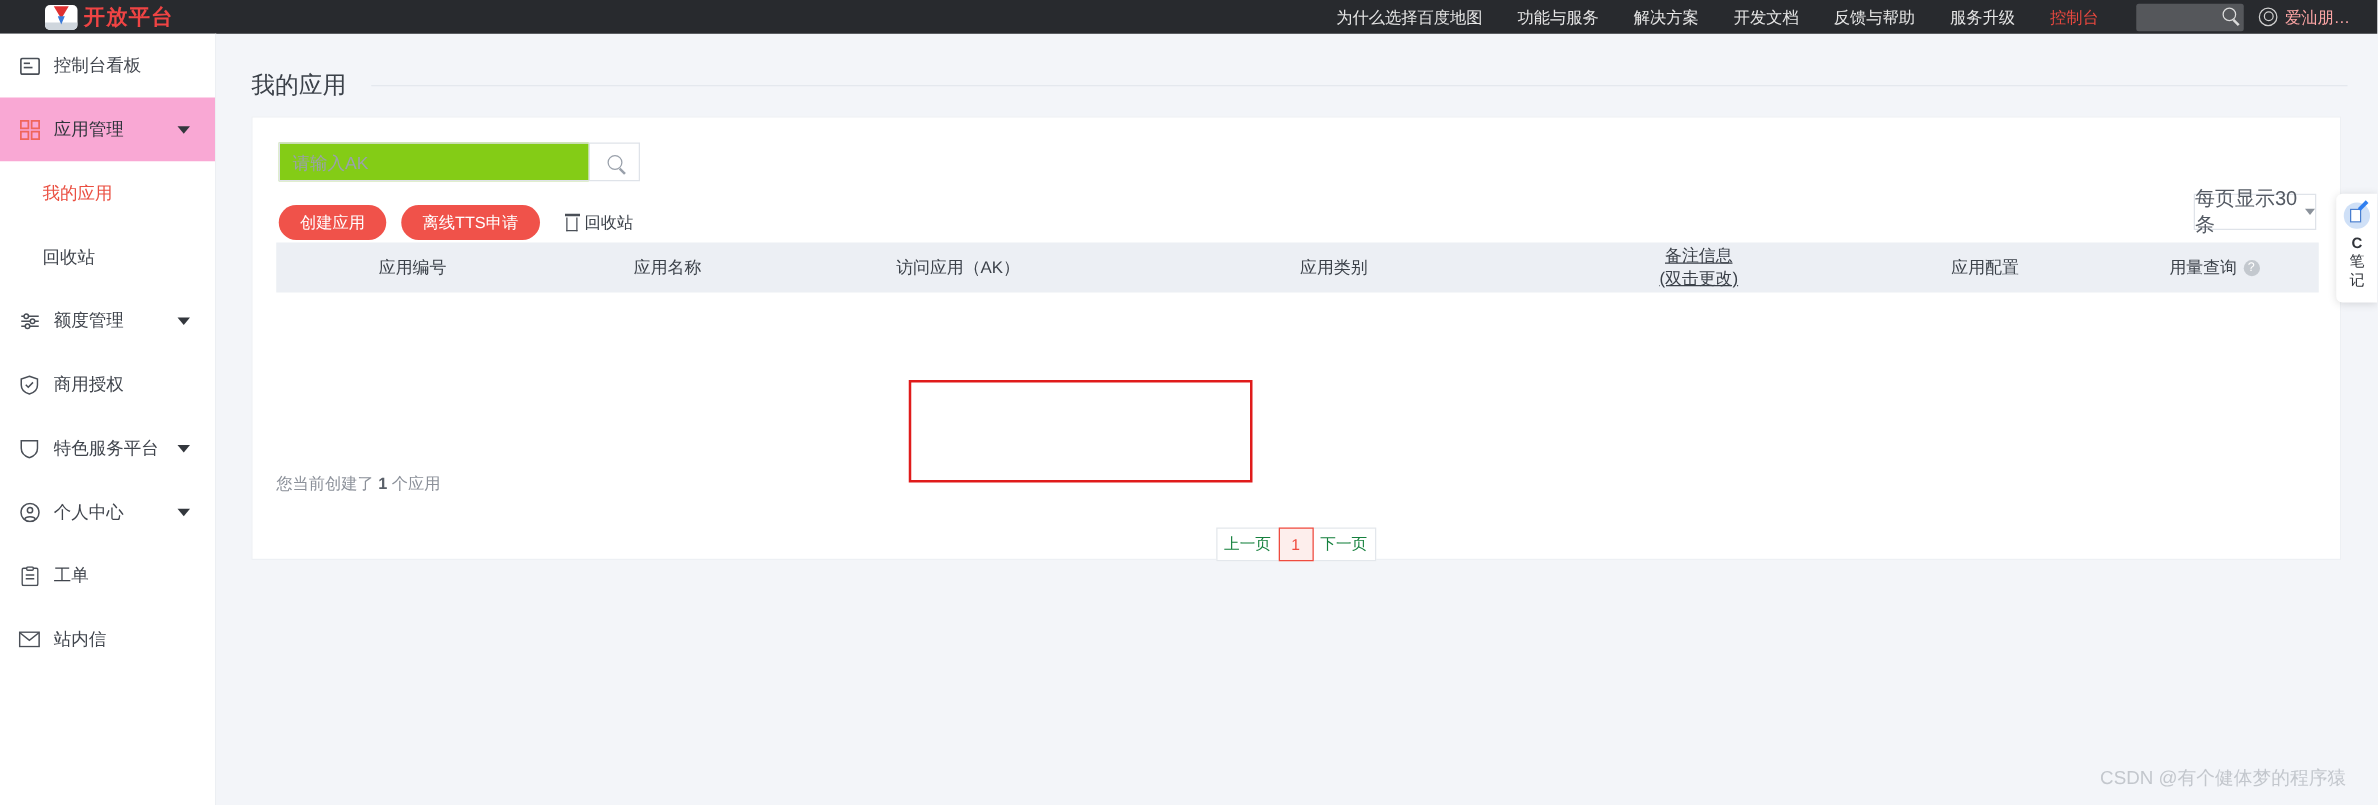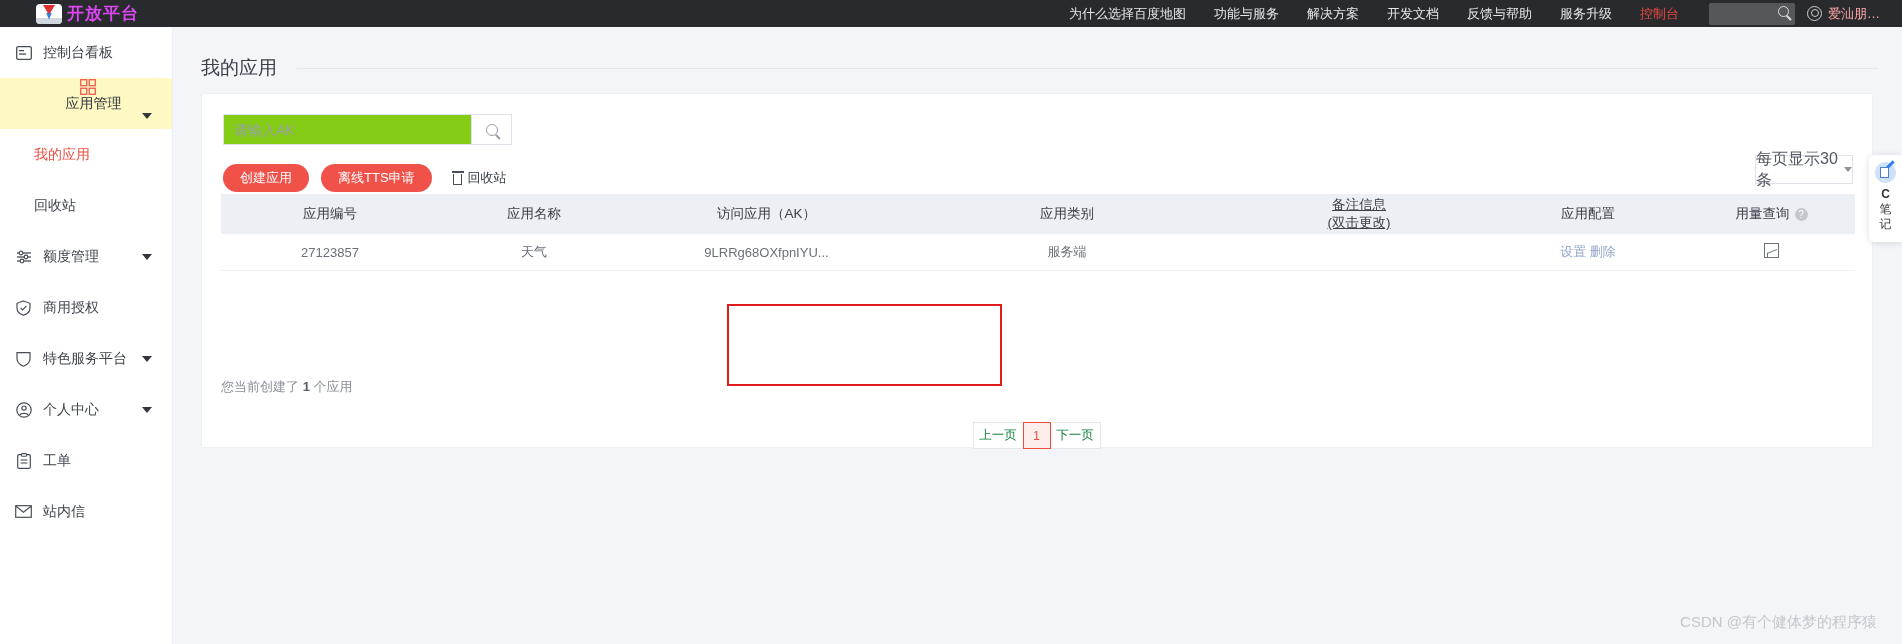--- a/index.html
+++ b/index.html
@@ -35,21 +35,21 @@
   .logo-mark .pin2 {
     position: absolute; left: 10px; top: 9px;
     width: 6px; height: 7px; background: #3a7ad9;
     clip-path: polygon(50% 100%, 0 0, 100% 0);
   }
   .logo-mark .base {
     position: absolute; left: 0; bottom: 0; width: 26px; height: 6px;
     background: #cfd6dd;
   }
   .logo-text {
-    color: #d946ef; font-size: 17px; font-weight: bold; letter-spacing: 1px;
+    color: #ef4444; font-size: 17px; font-weight: bold; letter-spacing: 1px;
     line-height: 27px;
   }
   .topnav { display: flex; align-items: center; margin-left: auto; height: 27px; }
   .topnav-item {
     color: #e6e6e6; font-size: 13px; margin: 0 14px; white-space: nowrap;
     line-height: 27px; cursor: pointer;
   }
   .topnav-item.accent { color: #e8483f; }
   .top-search {
     width: 86px; height: 22px; background: #55575b; border-radius: 2px;
@@ -78,21 +78,21 @@
   .sidebar {
     position: absolute; top: 27px; left: 0;
     width: 173px; height: 617px;
     background: #ffffff;
     border-right: 1px solid #eceff3;
   }
   .side-item {
     height: 51px; display: flex; align-items: center;
     padding-left: 15px; cursor: pointer; position: relative;
   }
-  .side-item.active { background: #fef9c3; flex-direction: column; }
+  .side-item.active { background: #f9a8d4; }
   .side-ic {
     width: 17px; height: 17px; margin-right: 11px;
     display: flex; align-items: center; justify-content: center;
     flex: 0 0 17px;
   }
   .side-ic svg { display: block; }
   .side-label { font-size: 14px; color: #40454d; white-space: nowrap; }
   .side-item.active .side-label { color: #30353c; }
   .caret {
     margin-left: auto; margin-right: 20px;
@@ -434,34 +434,20 @@
           <div class="c-note th">
             <div>备注信息</div>
             <div>(双击更改)</div>
           </div>
           <div class="c-cfg th">应用配置</div>
           <div class="c-usage th">
             <span>用量查询</span><span class="th-help">?</span>
           </div>
         </div>
 
-        <div class="tbl-row">
-          <div class="c-id td">27123857</div>
-          <div class="c-name td">天气</div>
-          <div class="c-ak td">9LRRg68OXfpnIYU...</div>
-          <div class="c-type td">服务端</div>
-          <div class="c-note td"></div>
-          <div class="c-cfg td">
-            <span class="link">设置</span>
-            <span class="link">删除</span>
-          </div>
-          <div class="c-usage td">
-            <span class="chart-ic"></span>
-          </div>
-        </div>
       </div>
 
       <div class="highlight-box"></div>
 
       <div class="summary">
         <span>您当前创建了 </span><b>1</b><span> 个应用</span>
       </div>
 
       <div class="pager">
         <div class="pager-inner">

